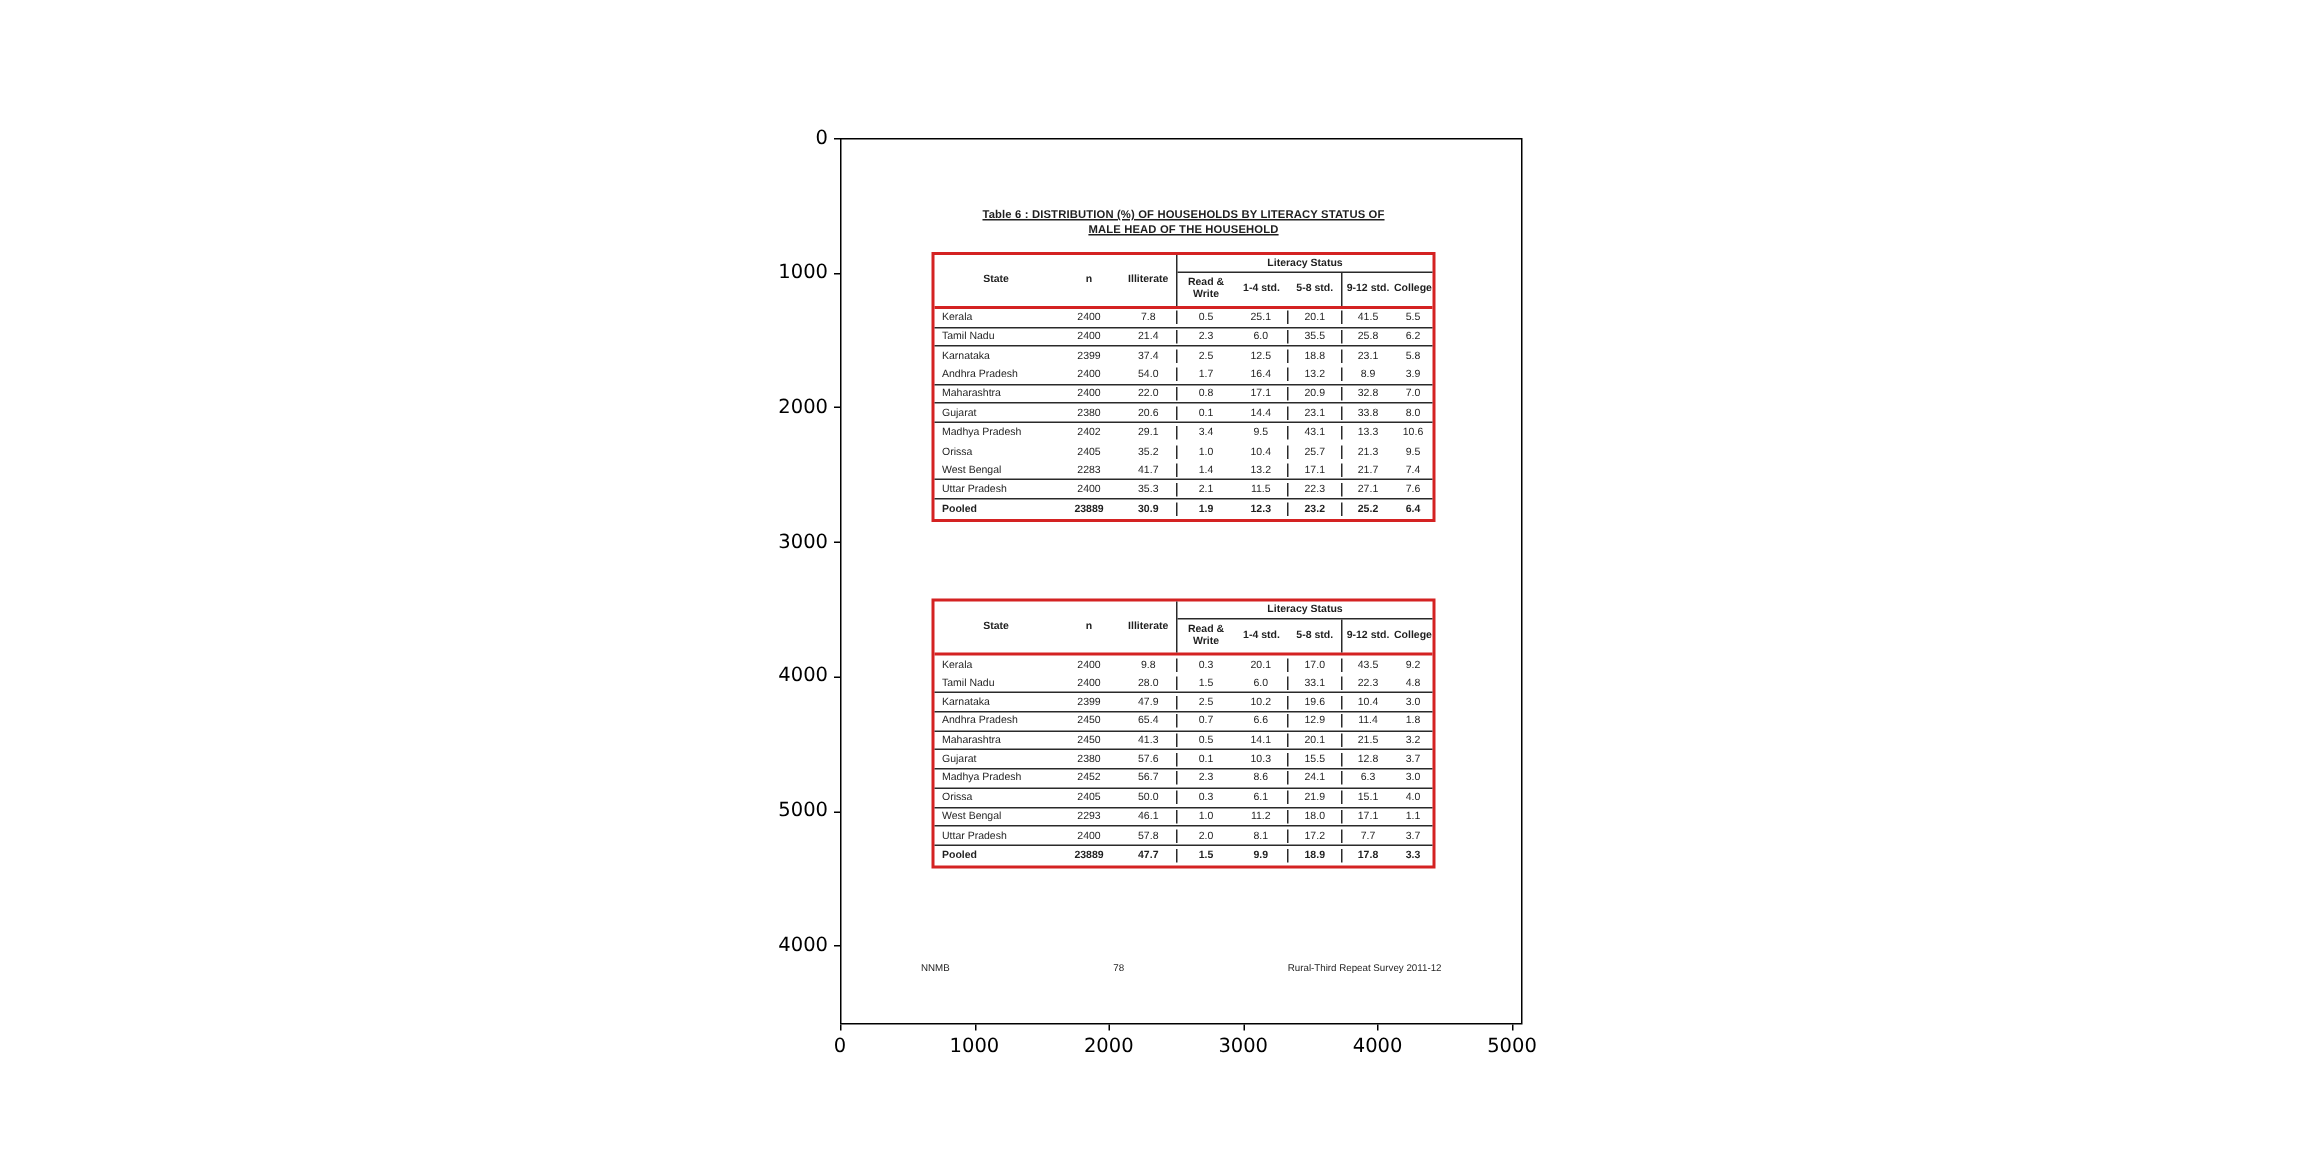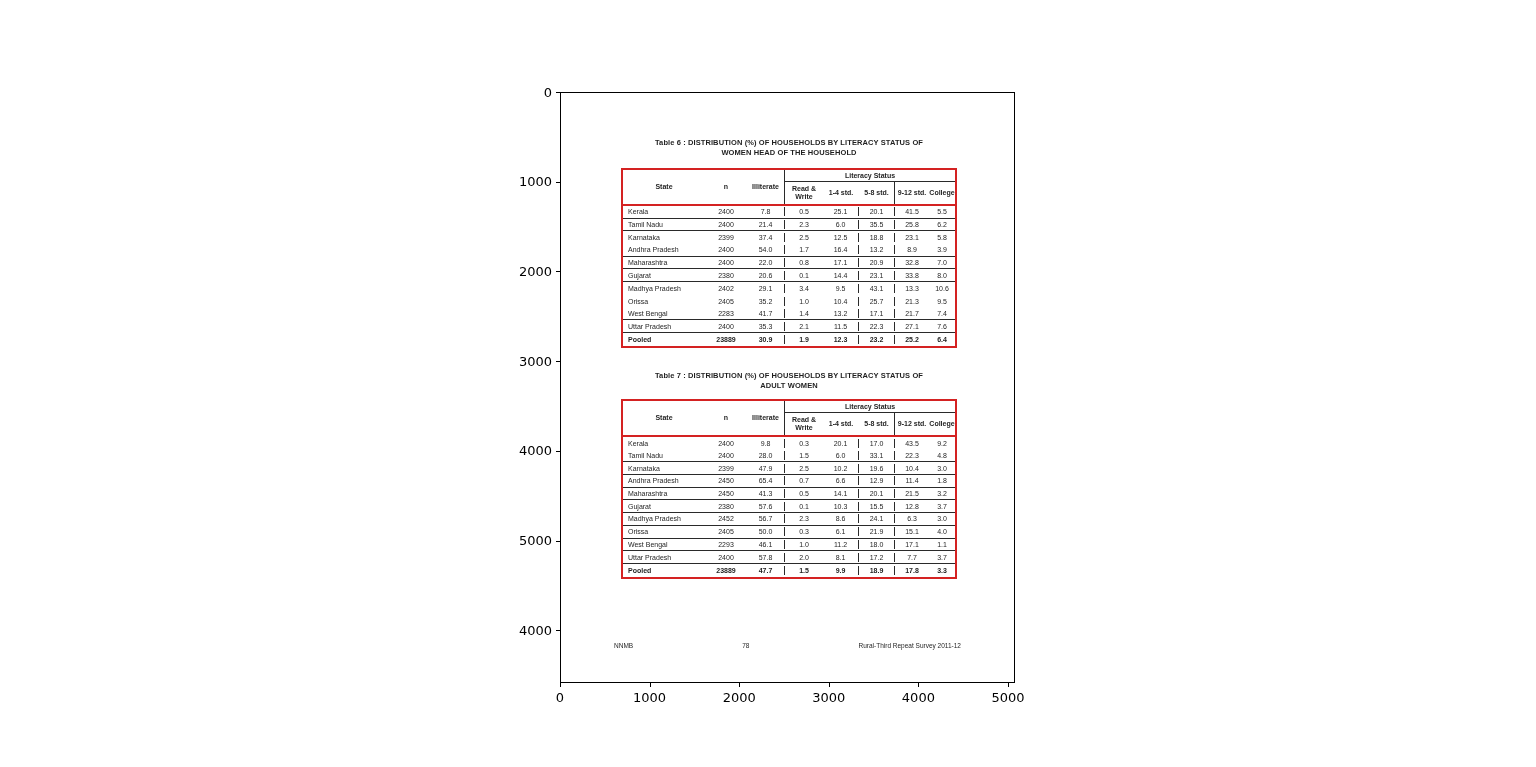--- a/index.html
+++ b/index.html
@@ -5,21 +5,21 @@
   html,body{margin:0;padding:0;background:#ffffff;width:1536px;height:767px;overflow:hidden;}
   .canvas{position:relative;width:1536px;height:767px;background:#fff;font-family:"Liberation Sans",sans-serif;}
   .axes{position:absolute;left:560px;top:92px;width:455px;height:591px;border:1px solid #000;box-sizing:border-box;background:#fff;}
   .ticklabel{position:absolute;font-family:"DejaVu Sans",sans-serif;font-size:13px;color:#000;}
   .ylab{width:60px;text-align:right;}
   .xlab{width:60px;text-align:center;}
   .tickmark{position:absolute;background:#000;}
 
   
   .doc-title{position:absolute;left:60px;width:336px;text-align:center;font-weight:bold;
-             font-size:7.5px;line-height:10px;color:#1f1f1f;letter-spacing:0.1px;}
+             font-size:7.5px;line-height:10px;color:#1f1f1f;letter-spacing:0.1px;text-decoration:underline;}
   .rtable{position:absolute;left:60px;width:336px;box-sizing:border-box;background:#fff;}
   .thead,.trow{display:grid;grid-template-columns:82px 42px 38px 38px 36px 36px 34px 26px;}
   .thead{grid-template-rows:12px 22px;}
   .h{display:flex;align-items:center;justify-content:center;font-weight:bold;font-size:7px;
      line-height:8px;text-align:center;color:#1f1f1f;}
   .rows12{grid-row:1/3;}
   .hspan{grid-column:4/9;grid-row:1;border-bottom:1px solid #2a2a2a;}
   .col4{grid-column:4;grid-row:2;} .col5{grid-column:5;grid-row:2;} .col6{grid-column:6;grid-row:2;}
   .col7{grid-column:7;grid-row:2;} .col8{grid-column:8;grid-row:2;}
   .bR{border-right:1px solid #2a2a2a;}
@@ -32,21 +32,21 @@
           justify-content:space-between;font-size:6.5px;color:#1f1f1f;}
 </style>
 </head>
 <body>
 
 <div class="canvas">
   <div class="axes">
 
     <div class="doc-title" style="top:45px;">
       <div>Table 6 : DISTRIBUTION (%) OF HOUSEHOLDS BY LITERACY STATUS OF</div>
-      <div>WOMEN HEAD OF THE HOUSEHOLD</div>
+      <div>MALE HEAD OF THE HOUSEHOLD</div>
     </div>
 
     <div class="rtable tbl" style="top: 75px; border: 2px solid rgb(212, 34, 34);">
       <div class="thead" style="border-bottom: 2px solid rgb(212, 34, 34);">
         <div class="h rows12">State</div>
         <div class="h rows12">n</div>
         <div class="h rows12 bR">Illiterate</div>
         <div class="h hspan">Literacy Status</div>
         <div class="h col4">Read &amp; Write</div>
         <div class="h col5">1-4 std.</div>
@@ -161,24 +161,20 @@
             <div class="c bR">30.9</div>
             <div class="c">1.9</div>
             <div class="c bR">12.3</div>
             <div class="c bR">23.2</div>
             <div class="c">25.2</div>
             <div class="c">6.4</div>
           </div>
         </div>
     </div>
 
-    <div class="doc-title" style="top:278px;">
-      <div>Table 7 : DISTRIBUTION (%) OF HOUSEHOLDS BY LITERACY STATUS OF</div>
-      <div>ADULT WOMEN</div>
-    </div>
 
     <div class="rtable tbl" style="top: 306px; border: 2px solid rgb(212, 34, 34);">
       <div class="thead" style="border-bottom: 2px solid rgb(212, 34, 34);">
         <div class="h rows12">State</div>
         <div class="h rows12">n</div>
         <div class="h rows12 bR">Illiterate</div>
         <div class="h hspan">Literacy Status</div>
         <div class="h col4">Read &amp; Write</div>
         <div class="h col5">1-4 std.</div>
         <div class="h col6 bR">5-8 std.</div>

